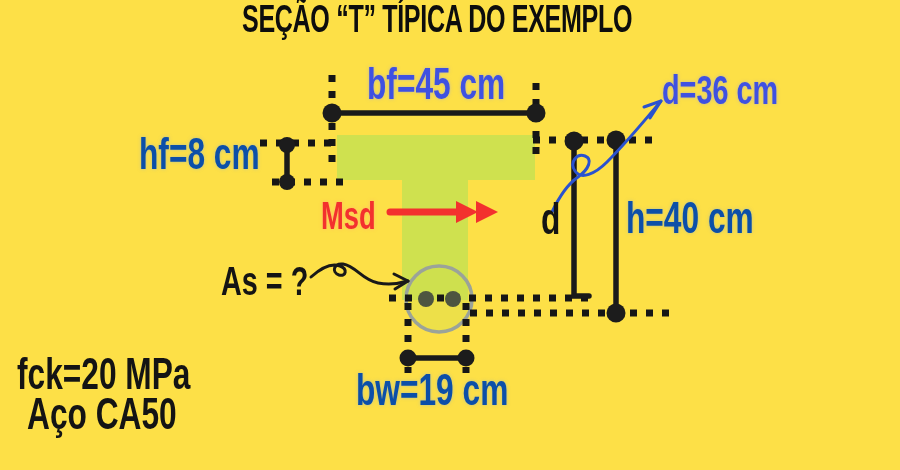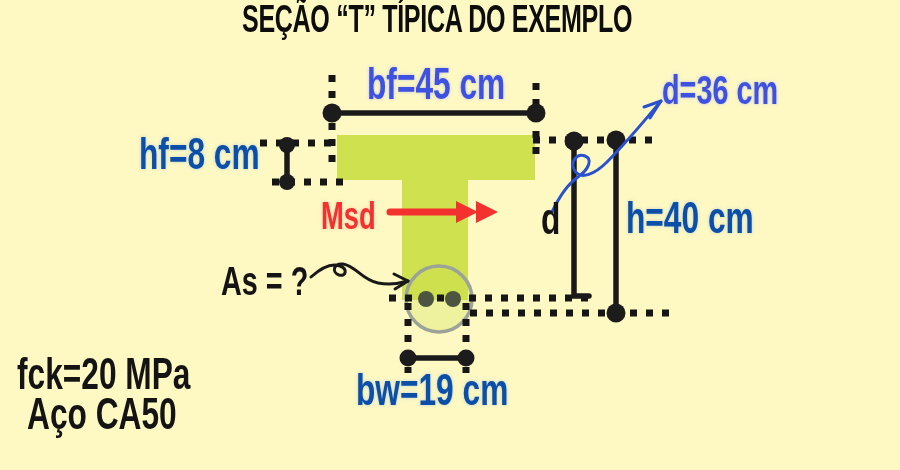--- a/index.html
+++ b/index.html
@@ -1,17 +1,17 @@
 <!DOCTYPE html>
 <html><head>
 <meta charset="utf-8">
 <style>
   html,body{margin:0;padding:0;background:#fff;}
   #stage{
-    position:relative;width:900px;height:470px;background:#fef9c3;
+    position:relative;width:900px;height:470px;background:#fde047;
     overflow:hidden;font-family:"Liberation Sans", sans-serif;
   }
   #shapes{position:absolute;left:0;top:0;}
   .lbl{
     position:absolute;white-space:nowrap;line-height:1;
     font-weight:bold;transform-origin:left top;transform:scaleX(0.72);
   }
   .title{
     font-size:38px;color:#0d0d0d;transform:scaleX(0.66);letter-spacing:-0.5px;
   }

